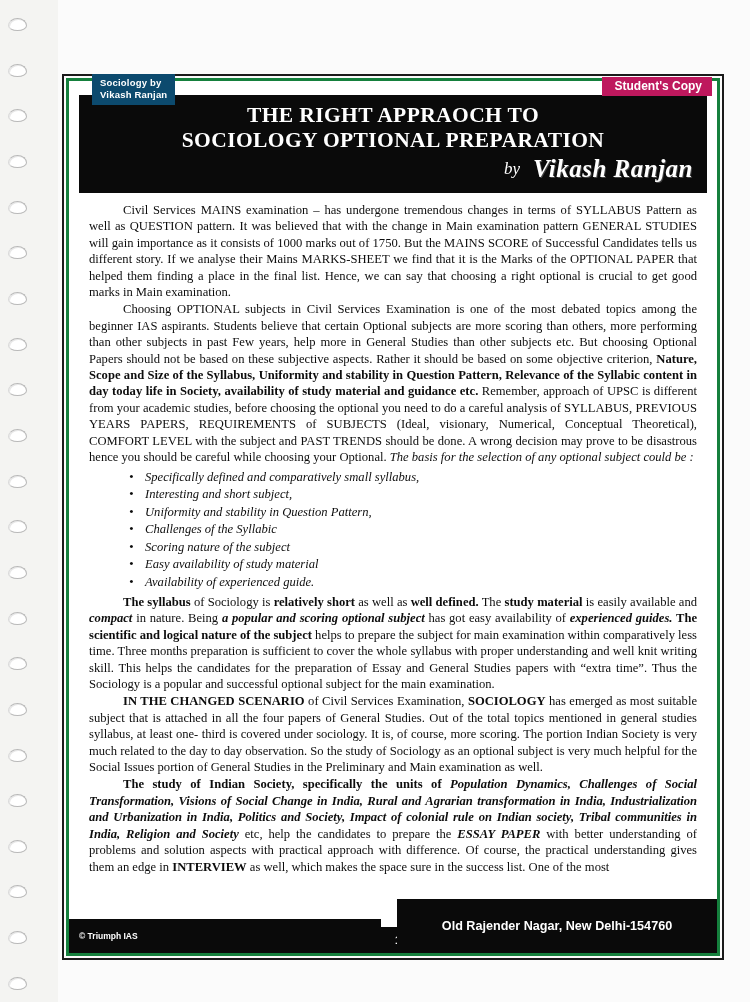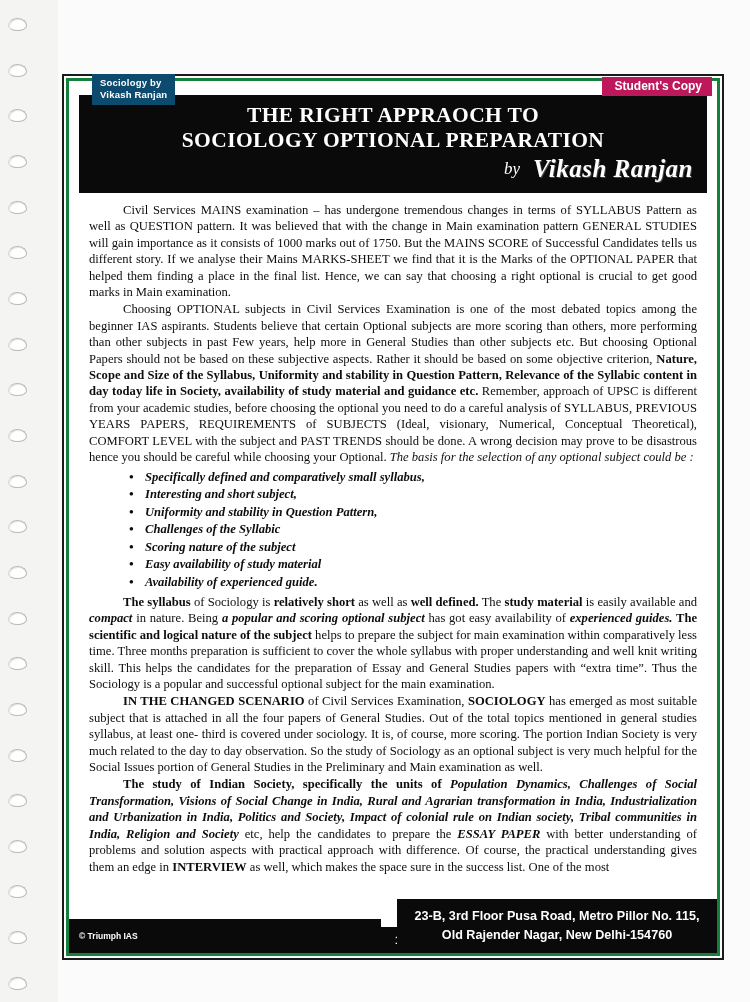--- a/index.html
+++ b/index.html
@@ -153,21 +153,21 @@
   i, .i { font-style: italic; }
   .bi { font-weight: bold; font-style: italic; }
 
   ul.bullets {
     margin: 3px 0 3px 0;
     padding-left: 56px;
     list-style: none;
   }
   ul.bullets li {
     position: relative;
-    font-weight: bold;
+    font-weight: normal;
     font-style: italic;
     font-size: 12.6px;
     line-height: 17.5px;
   }
   ul.bullets li:before {
     content: "\2022";
     position: absolute;
     left: -16px;
     top: -1px;
     font-size: 13px;
@@ -302,20 +302,19 @@
         <p><span class="b">The study of Indian Society, specifically the units of </span><span class="bi">Population Dynamics, Challenges of Social Transformation, Visions of Social Change in India, Rural and Agrarian transformation in India, Industrialization and Urbanization in India, Politics and Society, Impact of colonial rule on Indian society, Tribal communities in India, Religion and Society</span><span> etc, help the candidates to prepare the </span><span class="bi">ESSAY PAPER</span><span> with better understanding of problems and solution aspects with practical approach with difference. Of course, the practical understanding gives them an edge in </span><span class="b">INTERVIEW</span><span> as well, which makes the space sure in the success list. One of the most</span></p>
 
       </div>
 
       <div class="footer">
         <div class="footer-left">
           <span>© Triumph IAS</span>
         </div>
         <div class="page-num">1</div>
         <div class="footer-right">
-          <span>23-B, 3rd Floor Pusa Road, Metro Pillor No. 115,</span>
           <span>Old Rajender Nagar, New Delhi-154760</span>
         </div>
       </div>
 
     </div>
   </div>
 </div>
 
 </body></html>

